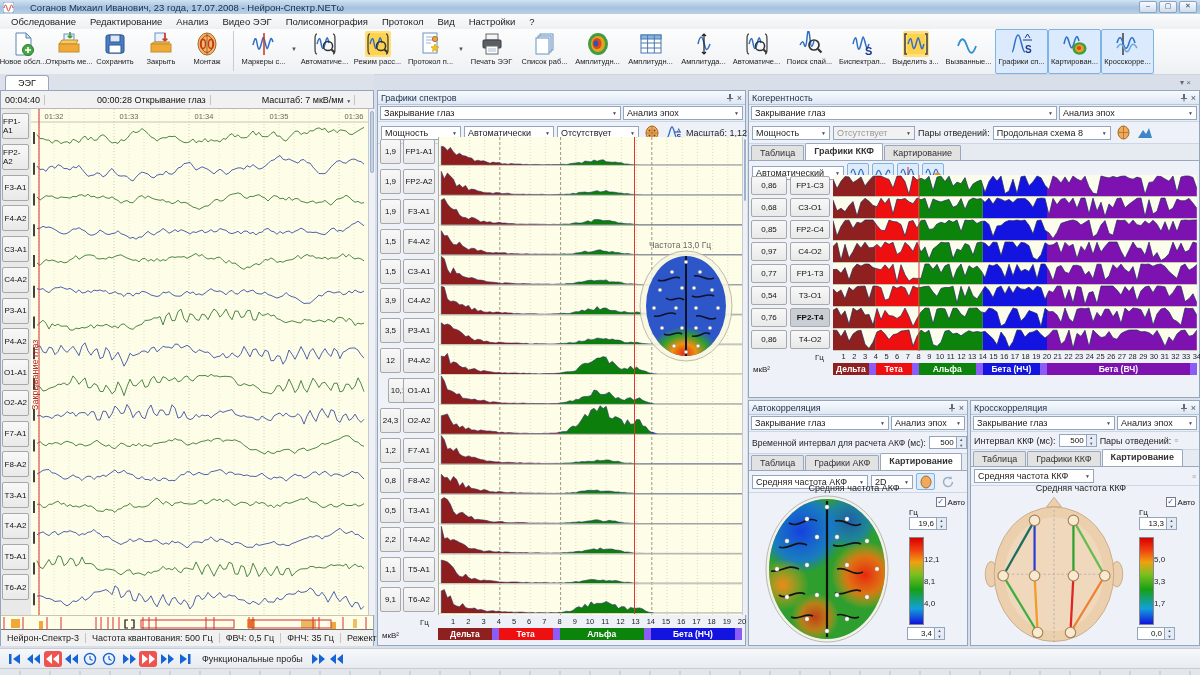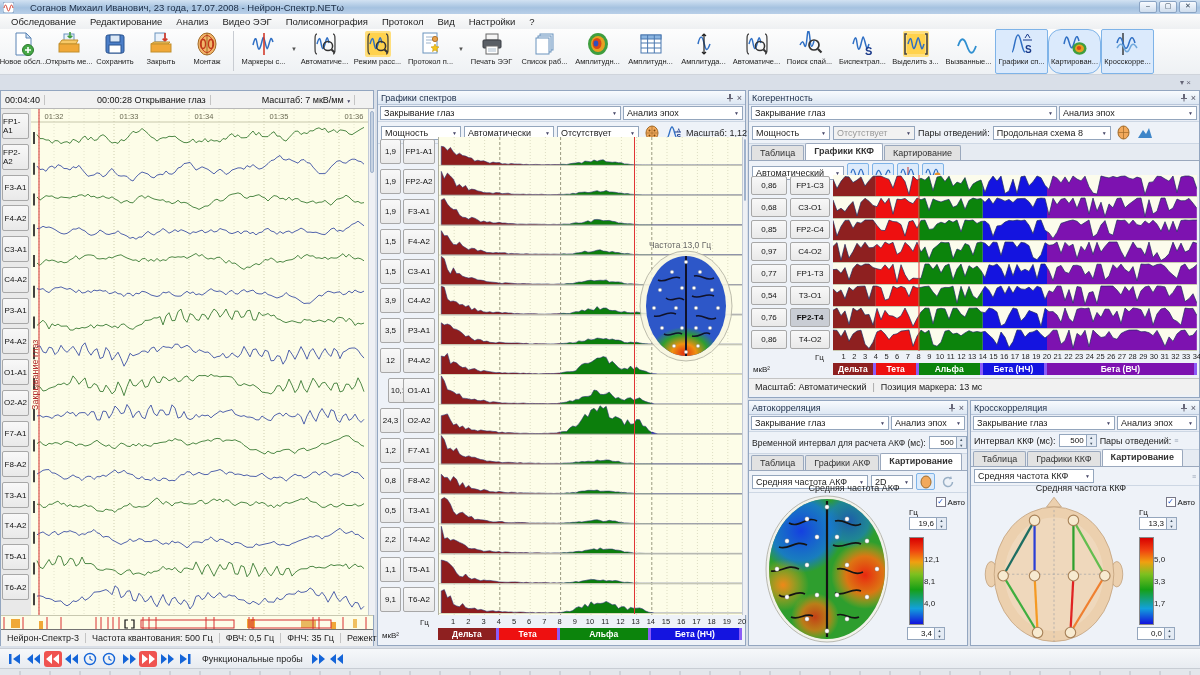--- a/index.html
+++ b/index.html
@@ -41,21 +41,21 @@
 .tabs{display:flex;align-items:flex-end;height:16px;background:#e6ebf2;border-bottom:1px solid #9aa8bd;padding-left:2px;}
 .tab{padding:2px 8px;font-size:9px;background:#e2e2e2;border:1px solid #9aa8bd;border-bottom:none;
   border-radius:2px 2px 0 0;margin-right:1px;color:#333;}
 .tab.active{background:#fff;height:12px;font-weight:bold;}
 .cellcol{position:absolute;}
 .cell{background:linear-gradient(#f8f8f8,#e9e9e9);border:1px solid #a8a8a8;border-radius:2px;
   font-size:8px;display:flex;align-items:center;justify-content:center;color:#111;box-sizing:border-box;}
 .cell.sel{background:#c9cdd4;font-weight:bold;}
 .bandbar{position:absolute;display:flex;height:12px;}
 .band{height:12px;display:flex;align-items:center;justify-content:center;color:#fff;font-size:8.5px;font-weight:bold;
-  border-right:3px solid #8b5cf6;box-sizing:border-box;}
+  border-right:7px solid #8b5cf6;box-sizing:border-box;}
 .tickrow{position:absolute;height:11px;}
 .tick{position:absolute;font-size:7.5px;color:#222;transform:translateX(-50%);top:1px;}
 .unit{font-size:8px;color:#222;}
 .statusrow{display:flex;align-items:center;font-size:9px;color:#222;}
 .statusrow .seg{padding:0 6px;border-right:1px solid #c4c4c4;white-space:nowrap;}
 .scroll{position:absolute;background:#eef0f4;border-left:1px solid #c2cad6;}
 .scroll .thumb{position:absolute;left:1px;right:1px;top:2px;height:60px;background:#c6d2e2;border:1px solid #9fb2cc;border-radius:2px;}
 .spin{display:flex;align-items:stretch;height:13px;}
 .spin .val{width:24px;background:#fff;border:1px solid #94a6bd;font-size:8px;display:flex;align-items:center;justify-content:flex-end;padding-right:2px;}
 .spin .arrows{width:9px;display:flex;flex-direction:column;border:1px solid #94a6bd;border-left:none;background:#e4ebf4;}
@@ -275,39 +275,42 @@
       </div>
       <div class="tb-item selected" style="width: 51px;">
         <div class="ticon"><svg width="26" height="26" viewBox="0 0 26 26">
             <path d="M3 21C5 21 6 4 9 4s4 17 7 17" stroke="#2f6fc4" fill="none" stroke-width="1.5"></path>
             <path d="M14 9h9" stroke="#1a3a8a"></path>
             <path d="M16 7l2.5-4 2.5 4" fill="none" stroke="#1a3a8a"></path>
             <text x="16" y="22" font-size="10" font-weight="bold" fill="#1a3a8a">S</text>
           </svg></div>
         <div class="tb-label">Графики сп...</div>
       </div>
-      <div class="tb-item selected" style="width: 51px; border-radius: 13px;">
+      <div class="tb-item selected" style="width: 51px;">
         <div class="ticon"><svg width="26" height="26" viewBox="0 0 26 26">
             <path d="M2 13c2-9 3-9 5-2s3 8 5 1 3-9 5-2" stroke="#2f6fc4" fill="none" stroke-width="1.5"></path>
             <ellipse cx="17.5" cy="17.5" rx="7" ry="6.2" fill="#3f9e3f"></ellipse>
             <ellipse cx="17.5" cy="17.5" rx="4.5" ry="3.9" fill="#e8a020"></ellipse>
             <ellipse cx="17" cy="17" rx="2.2" ry="2" fill="#d84818"></ellipse>
           </svg></div>
         <div class="tb-label">Картирован...</div>
       </div>
       <div class="tb-item selected" style="width: 51px;">
         <div class="ticon"><svg width="26" height="26" viewBox="0 0 26 26">
             <path d="M8 2v22" stroke="#222" stroke-width="1.3"></path>
             <path d="M2 12c2-7 4-7 6 0s4 7 6 0 4-7 6 0" stroke="#2f6fc4" fill="none" stroke-width="1.5"></path>
             <path d="M2 17c3-5 5-5 7 0s4 5 6 0 4-5 7 0" fill="none" stroke="#6fa8dc" stroke-width="1.5"></path>
           </svg></div>
         <div class="tb-label">Кросскорре...</div>
       </div>
     </div>
 
+  <div class="abs" style="left:0;top:74px;width:374px;height:16px;background:#dde2ea;border-bottom:1px solid #b8c2d0;">
+    <div style="position:absolute;left:5px;top:1px;height:15px;padding:0 12px;background:#fff;border:1px solid #9aa8bd;border-bottom:none;border-radius:3px 3px 0 0;font-size:9px;line-height:15px;">ЭЭГ</div>
+  </div>
   <div class="abs" style="left:1180px;top:78px;color:#667;font-size:8px;">▾ ×</div>
 
   <div class="panel" style="left:0;top:90px;width:374px;height:556px;">
     <div style="display:flex;height:17px;background:#f1f1f1;border-bottom:1px solid #b8b8b8;align-items:center;font-size:9px;gap:48px;">
       <div style="padding:0 4px;border-right:1px solid #c4c4c4;">00:04:40</div>
       <div style="padding:0 4px;border-right:1px solid #c4c4c4;white-space:nowrap;">00:00:28 Открывание глаз</div>
       <div style="padding:0 3px;border-right:1px solid #c4c4c4;white-space:nowrap;"><span>Масштаб:</span> <span>7 мкВ/мм</span> <span style="font-size:5px;color:#446;">▼</span></div>
       <div style="padding:0 3px;border-right:1px solid #c4c4c4;white-space:nowrap;"><span>Развертка:</span> <span>30 мм/с</span> <span style="font-size:5px;color:#446;">▼</span></div>
       <div style="padding:0 3px;">ФВЧ:</div>
     </div>
@@ -900,25 +903,20 @@
         <span class="tick" style="left:363.79999999999995px;">34</span>
       </div>
     <div id="coh-bands" class="bandbar" style="left:84px;top:272px;">
         <div class="band" style="width:42.8px;background:#8e2020;">Дельта</div>
         <div class="band" style="width:42.8px;background:#ee1010;">Тета</div>
         <div class="band" style="width:64.19999999999999px;background:#0c840c;">Альфа</div>
         <div class="band" style="width:64.20000000000002px;background:#1414e0;">Бета (НЧ)</div>
         <div class="band" style="width:149.79999999999995px;background:#7d12b0;">Бета (ВЧ)</div>
       </div>
     <div class="abs unit" style="left:4px;top:274px;">мкВ²</div>
-    <div class="statusrow abs" style="left:0;top:287px;width:450px;height:16px;background:#f1f1f1;border-top:1px solid #c4c4c4;">
-      <span class="seg" style="border-right:none;">Масштаб: Автоматический</span>
-      <span style="color:#999;">|</span>
-      <span class="seg" style="border-right:none;">Позиция маркера: 13 мс</span>
-    </div>
   </div>
 
   <div class="panel" style="left:748px;top:400px;width:220px;height:246px;">
     <div class="ptitle">
       <span>Автокорреляция</span>
       <span class="ptools">
           <svg width="8" height="9">
             <rect x="3" y="1" width="2" height="4" fill="#667"></rect>
             <path d="M1 5.5h6M4 5.5v3" stroke="#667"></path>
           </svg>

